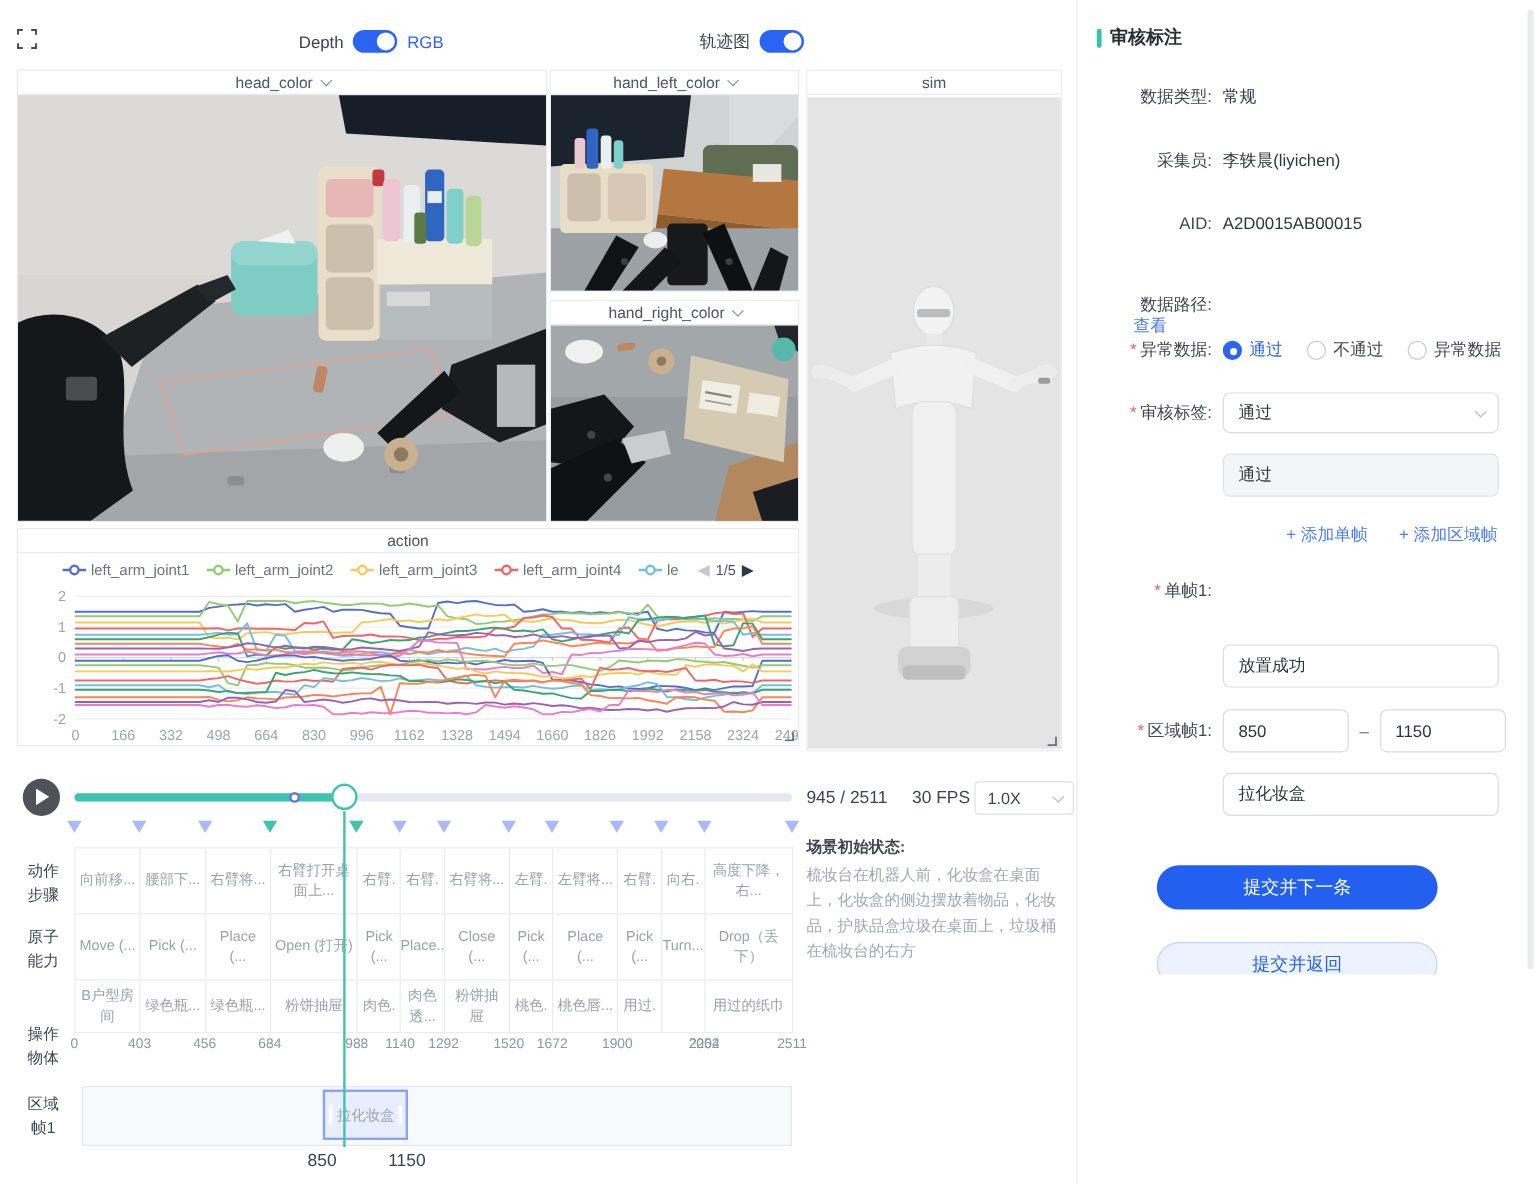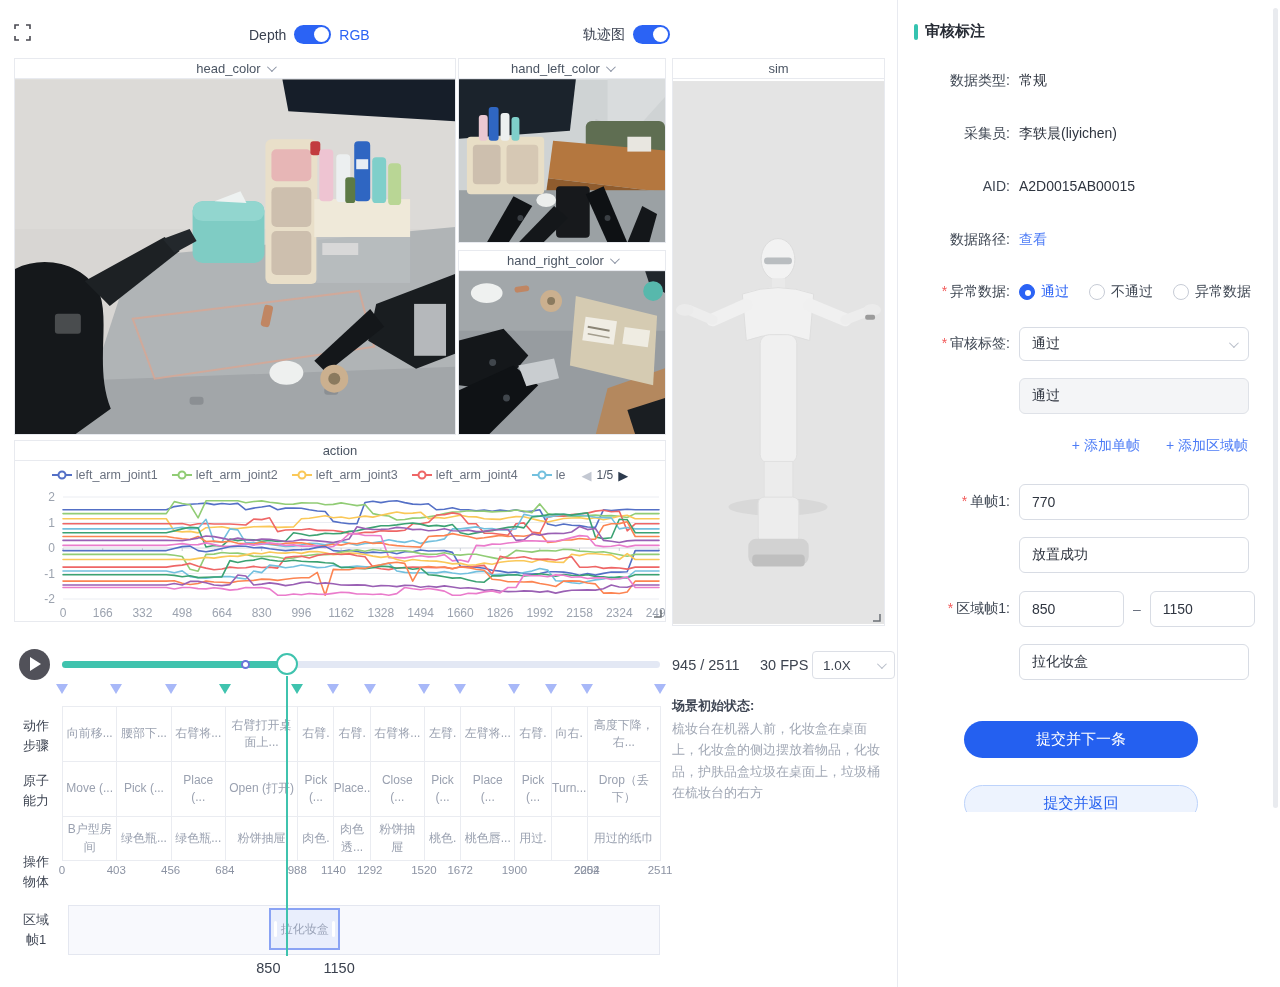--- a/index.html
+++ b/index.html
@@ -532,21 +532,21 @@
         <span class="rvalue">常规</span>
       </div>
       <div class="rrow" style="top:125px;">
         <span class="rlabel">采集员:</span>
         <span class="rvalue">李轶晨(liyichen)</span>
       </div>
       <div class="rrow" style="top:178px;">
         <span class="rlabel">AID:</span>
         <span class="rvalue">A2D0015AB00015</span>
       </div>
-      <div class="rrow" style="top:231px;">
+      <div class="rrow" style="top:245px;flex-direction:column;">
         <span class="rlabel">数据路径:</span>
         <span class="rvalue link">查看</span>
       </div>
 
       <div class="rrow" style="top:283px;">
         <span class="rlabel"><span class="star">*</span><span>异常数据:</span></span>
         <span class="radio-group">
           <span class="radio">
               <span class="rdot on"></span>
               <span class="sel">通过</span>
@@ -575,21 +575,20 @@
         <textarea class="rnote" style="">通过</textarea>
       </div>
 
       <div class="add-links">
         <span class="link"><span>+ </span><span>添加单帧</span></span>
         <span class="link"><span>+ </span><span>添加区域帧</span></span>
       </div>
 
       <div class="rrow" style="top:484px;">
         <span class="rlabel"><span class="star">*</span><span>单帧1:</span></span>
-        <input class="rinput" value="770" style="">
 
       </div>
       <div class="rrow" style="top:537px;">
         <span class="rlabel"></span>
         <textarea class="rnote white" style="">放置成功</textarea>
       </div>
 
       <div class="rrow" style="top:591px;">
         <span class="rlabel"><span class="star">*</span><span>区域帧1:</span></span>
         <input class="rinput small" value="850" style="">

